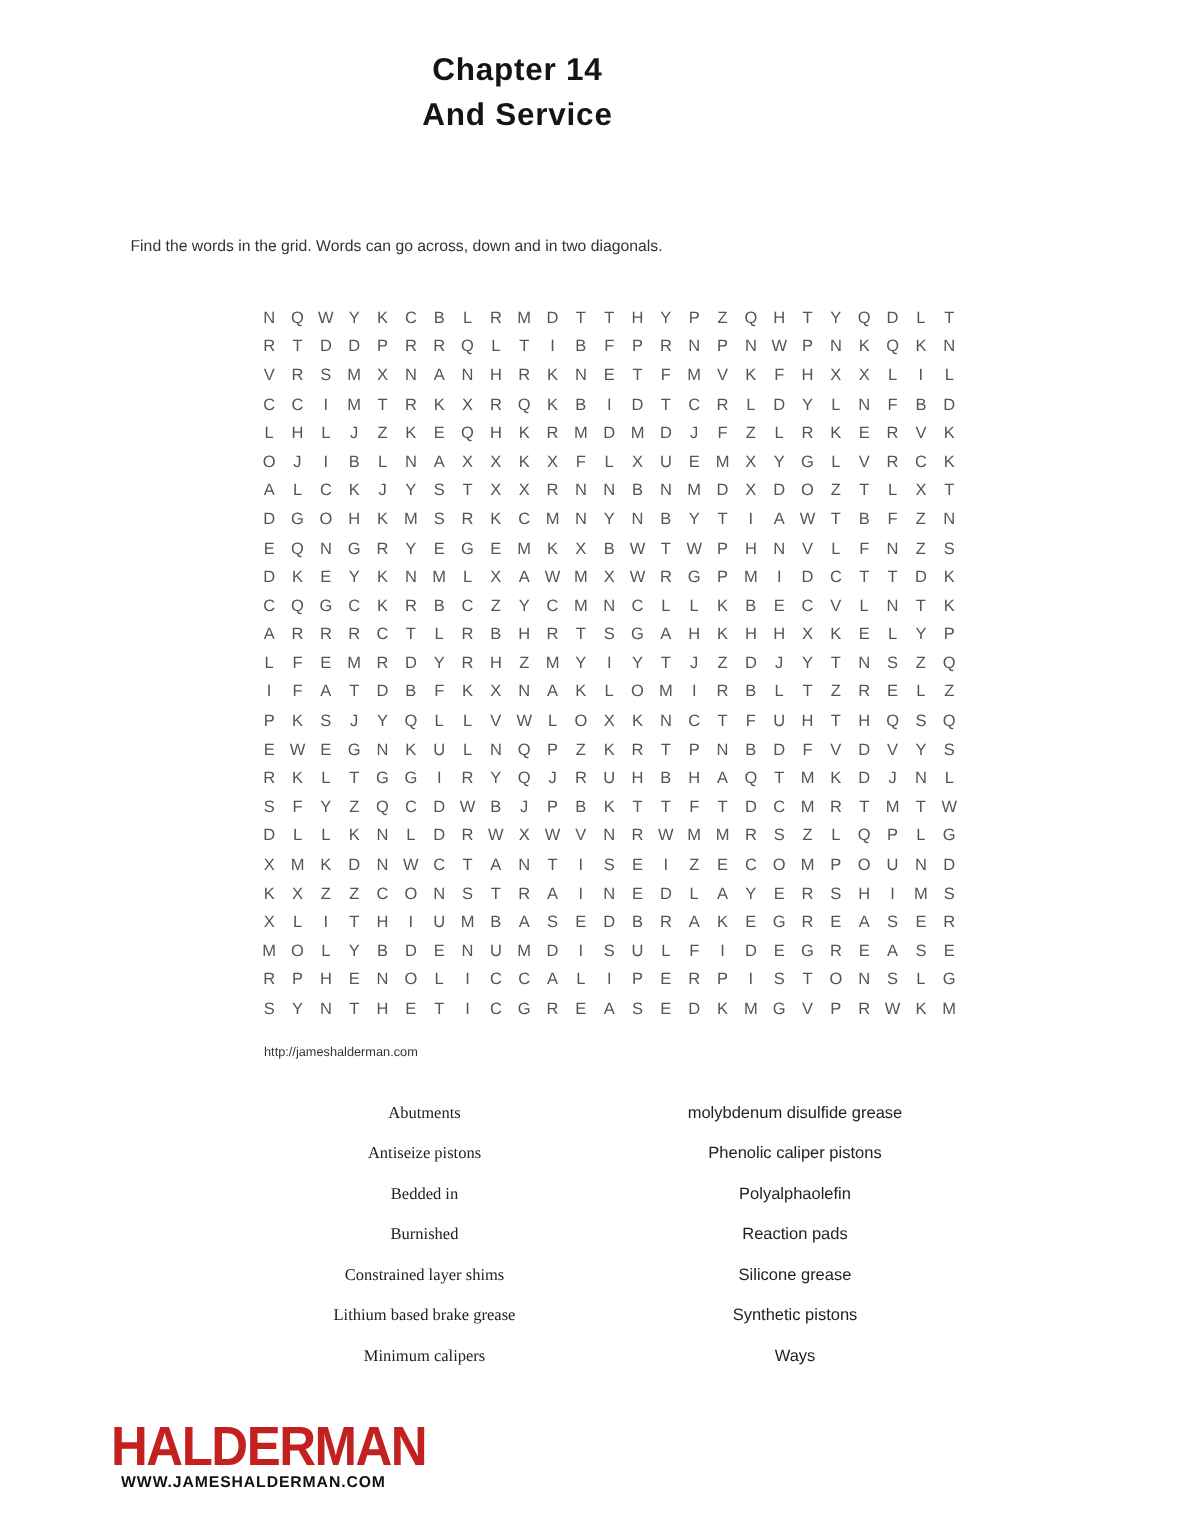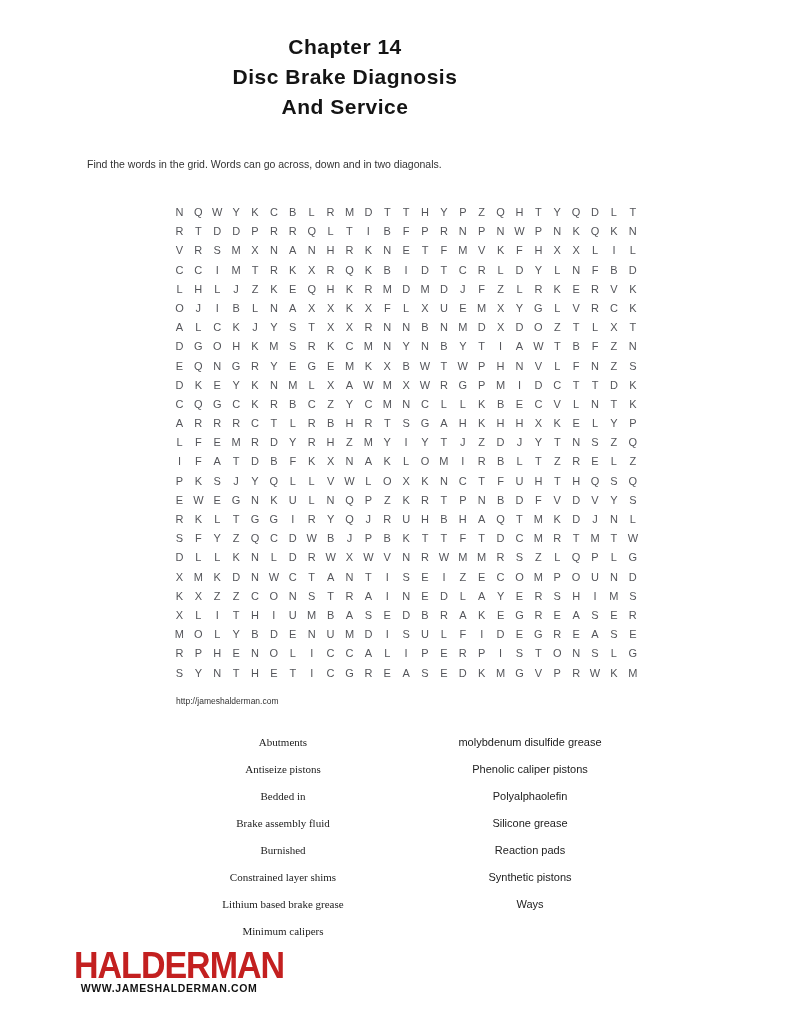--- a/index.html
+++ b/index.html
@@ -94,21 +94,20 @@
     white-space:nowrap;
   }
 </style>
 </head>
 <body>
 
 <div class="page">
 
   <div class="title-block">
     <div class="title-line">Chapter 14</div>
-    <div class="title-line">Disc Brake Diagnosis</div>
     <div class="title-line">And Service</div>
   </div>
 
   <div class="instructions">Find the words in the grid. Words can go across, down and in two diagonals.</div>
 
   <div class="word-grid">
       <div class="grid-row"><span class="grid-cell">N</span><span class="grid-cell">Q</span><span class="grid-cell">W</span><span class="grid-cell">Y</span><span class="grid-cell">K</span><span class="grid-cell">C</span><span class="grid-cell">B</span><span class="grid-cell">L</span><span class="grid-cell">R</span><span class="grid-cell">M</span><span class="grid-cell">D</span><span class="grid-cell">T</span><span class="grid-cell">T</span><span class="grid-cell">H</span><span class="grid-cell">Y</span><span class="grid-cell">P</span><span class="grid-cell">Z</span><span class="grid-cell">Q</span><span class="grid-cell">H</span><span class="grid-cell">T</span><span class="grid-cell">Y</span><span class="grid-cell">Q</span><span class="grid-cell">D</span><span class="grid-cell">L</span><span class="grid-cell">T</span></div>
       <div class="grid-row"><span class="grid-cell">R</span><span class="grid-cell">T</span><span class="grid-cell">D</span><span class="grid-cell">D</span><span class="grid-cell">P</span><span class="grid-cell">R</span><span class="grid-cell">R</span><span class="grid-cell">Q</span><span class="grid-cell">L</span><span class="grid-cell">T</span><span class="grid-cell">I</span><span class="grid-cell">B</span><span class="grid-cell">F</span><span class="grid-cell">P</span><span class="grid-cell">R</span><span class="grid-cell">N</span><span class="grid-cell">P</span><span class="grid-cell">N</span><span class="grid-cell">W</span><span class="grid-cell">P</span><span class="grid-cell">N</span><span class="grid-cell">K</span><span class="grid-cell">Q</span><span class="grid-cell">K</span><span class="grid-cell">N</span></div>
       <div class="grid-row"><span class="grid-cell">V</span><span class="grid-cell">R</span><span class="grid-cell">S</span><span class="grid-cell">M</span><span class="grid-cell">X</span><span class="grid-cell">N</span><span class="grid-cell">A</span><span class="grid-cell">N</span><span class="grid-cell">H</span><span class="grid-cell">R</span><span class="grid-cell">K</span><span class="grid-cell">N</span><span class="grid-cell">E</span><span class="grid-cell">T</span><span class="grid-cell">F</span><span class="grid-cell">M</span><span class="grid-cell">V</span><span class="grid-cell">K</span><span class="grid-cell">F</span><span class="grid-cell">H</span><span class="grid-cell">X</span><span class="grid-cell">X</span><span class="grid-cell">L</span><span class="grid-cell">I</span><span class="grid-cell">L</span></div>
       <div class="grid-row"><span class="grid-cell">C</span><span class="grid-cell">C</span><span class="grid-cell">I</span><span class="grid-cell">M</span><span class="grid-cell">T</span><span class="grid-cell">R</span><span class="grid-cell">K</span><span class="grid-cell">X</span><span class="grid-cell">R</span><span class="grid-cell">Q</span><span class="grid-cell">K</span><span class="grid-cell">B</span><span class="grid-cell">I</span><span class="grid-cell">D</span><span class="grid-cell">T</span><span class="grid-cell">C</span><span class="grid-cell">R</span><span class="grid-cell">L</span><span class="grid-cell">D</span><span class="grid-cell">Y</span><span class="grid-cell">L</span><span class="grid-cell">N</span><span class="grid-cell">F</span><span class="grid-cell">B</span><span class="grid-cell">D</span></div>
@@ -134,32 +133,31 @@
       <div class="grid-row"><span class="grid-cell">R</span><span class="grid-cell">P</span><span class="grid-cell">H</span><span class="grid-cell">E</span><span class="grid-cell">N</span><span class="grid-cell">O</span><span class="grid-cell">L</span><span class="grid-cell">I</span><span class="grid-cell">C</span><span class="grid-cell">C</span><span class="grid-cell">A</span><span class="grid-cell">L</span><span class="grid-cell">I</span><span class="grid-cell">P</span><span class="grid-cell">E</span><span class="grid-cell">R</span><span class="grid-cell">P</span><span class="grid-cell">I</span><span class="grid-cell">S</span><span class="grid-cell">T</span><span class="grid-cell">O</span><span class="grid-cell">N</span><span class="grid-cell">S</span><span class="grid-cell">L</span><span class="grid-cell">G</span></div>
       <div class="grid-row"><span class="grid-cell">S</span><span class="grid-cell">Y</span><span class="grid-cell">N</span><span class="grid-cell">T</span><span class="grid-cell">H</span><span class="grid-cell">E</span><span class="grid-cell">T</span><span class="grid-cell">I</span><span class="grid-cell">C</span><span class="grid-cell">G</span><span class="grid-cell">R</span><span class="grid-cell">E</span><span class="grid-cell">A</span><span class="grid-cell">S</span><span class="grid-cell">E</span><span class="grid-cell">D</span><span class="grid-cell">K</span><span class="grid-cell">M</span><span class="grid-cell">G</span><span class="grid-cell">V</span><span class="grid-cell">P</span><span class="grid-cell">R</span><span class="grid-cell">W</span><span class="grid-cell">K</span><span class="grid-cell">M</span></div>
     </div>
 
   <div class="source-url">http://jameshalderman.com</div>
 
   <div class="wordlist-left">
       <div class="word-item">Abutments</div>
       <div class="word-item">Antiseize pistons</div>
       <div class="word-item">Bedded in</div>
-      <div class="word-item">Brake assembly fluid</div>
       <div class="word-item">Burnished</div>
       <div class="word-item">Constrained layer shims</div>
       <div class="word-item">Lithium based brake grease</div>
       <div class="word-item">Minimum calipers</div>
     </div>
   <div class="wordlist-right">
       <div class="word-item">molybdenum disulfide grease</div>
       <div class="word-item">Phenolic caliper pistons</div>
       <div class="word-item">Polyalphaolefin</div>
+      <div class="word-item">Reaction pads</div>
       <div class="word-item">Silicone grease</div>
-      <div class="word-item">Reaction pads</div>
       <div class="word-item">Synthetic pistons</div>
       <div class="word-item">Ways</div>
     </div>
 
   <div class="logo">
     <div class="logo-brand" style="color: rgb(195, 32, 32);">HALDERMAN</div>
     <div class="logo-site">WWW.JAMESHALDERMAN.COM</div>
   </div>
 
 </div>

